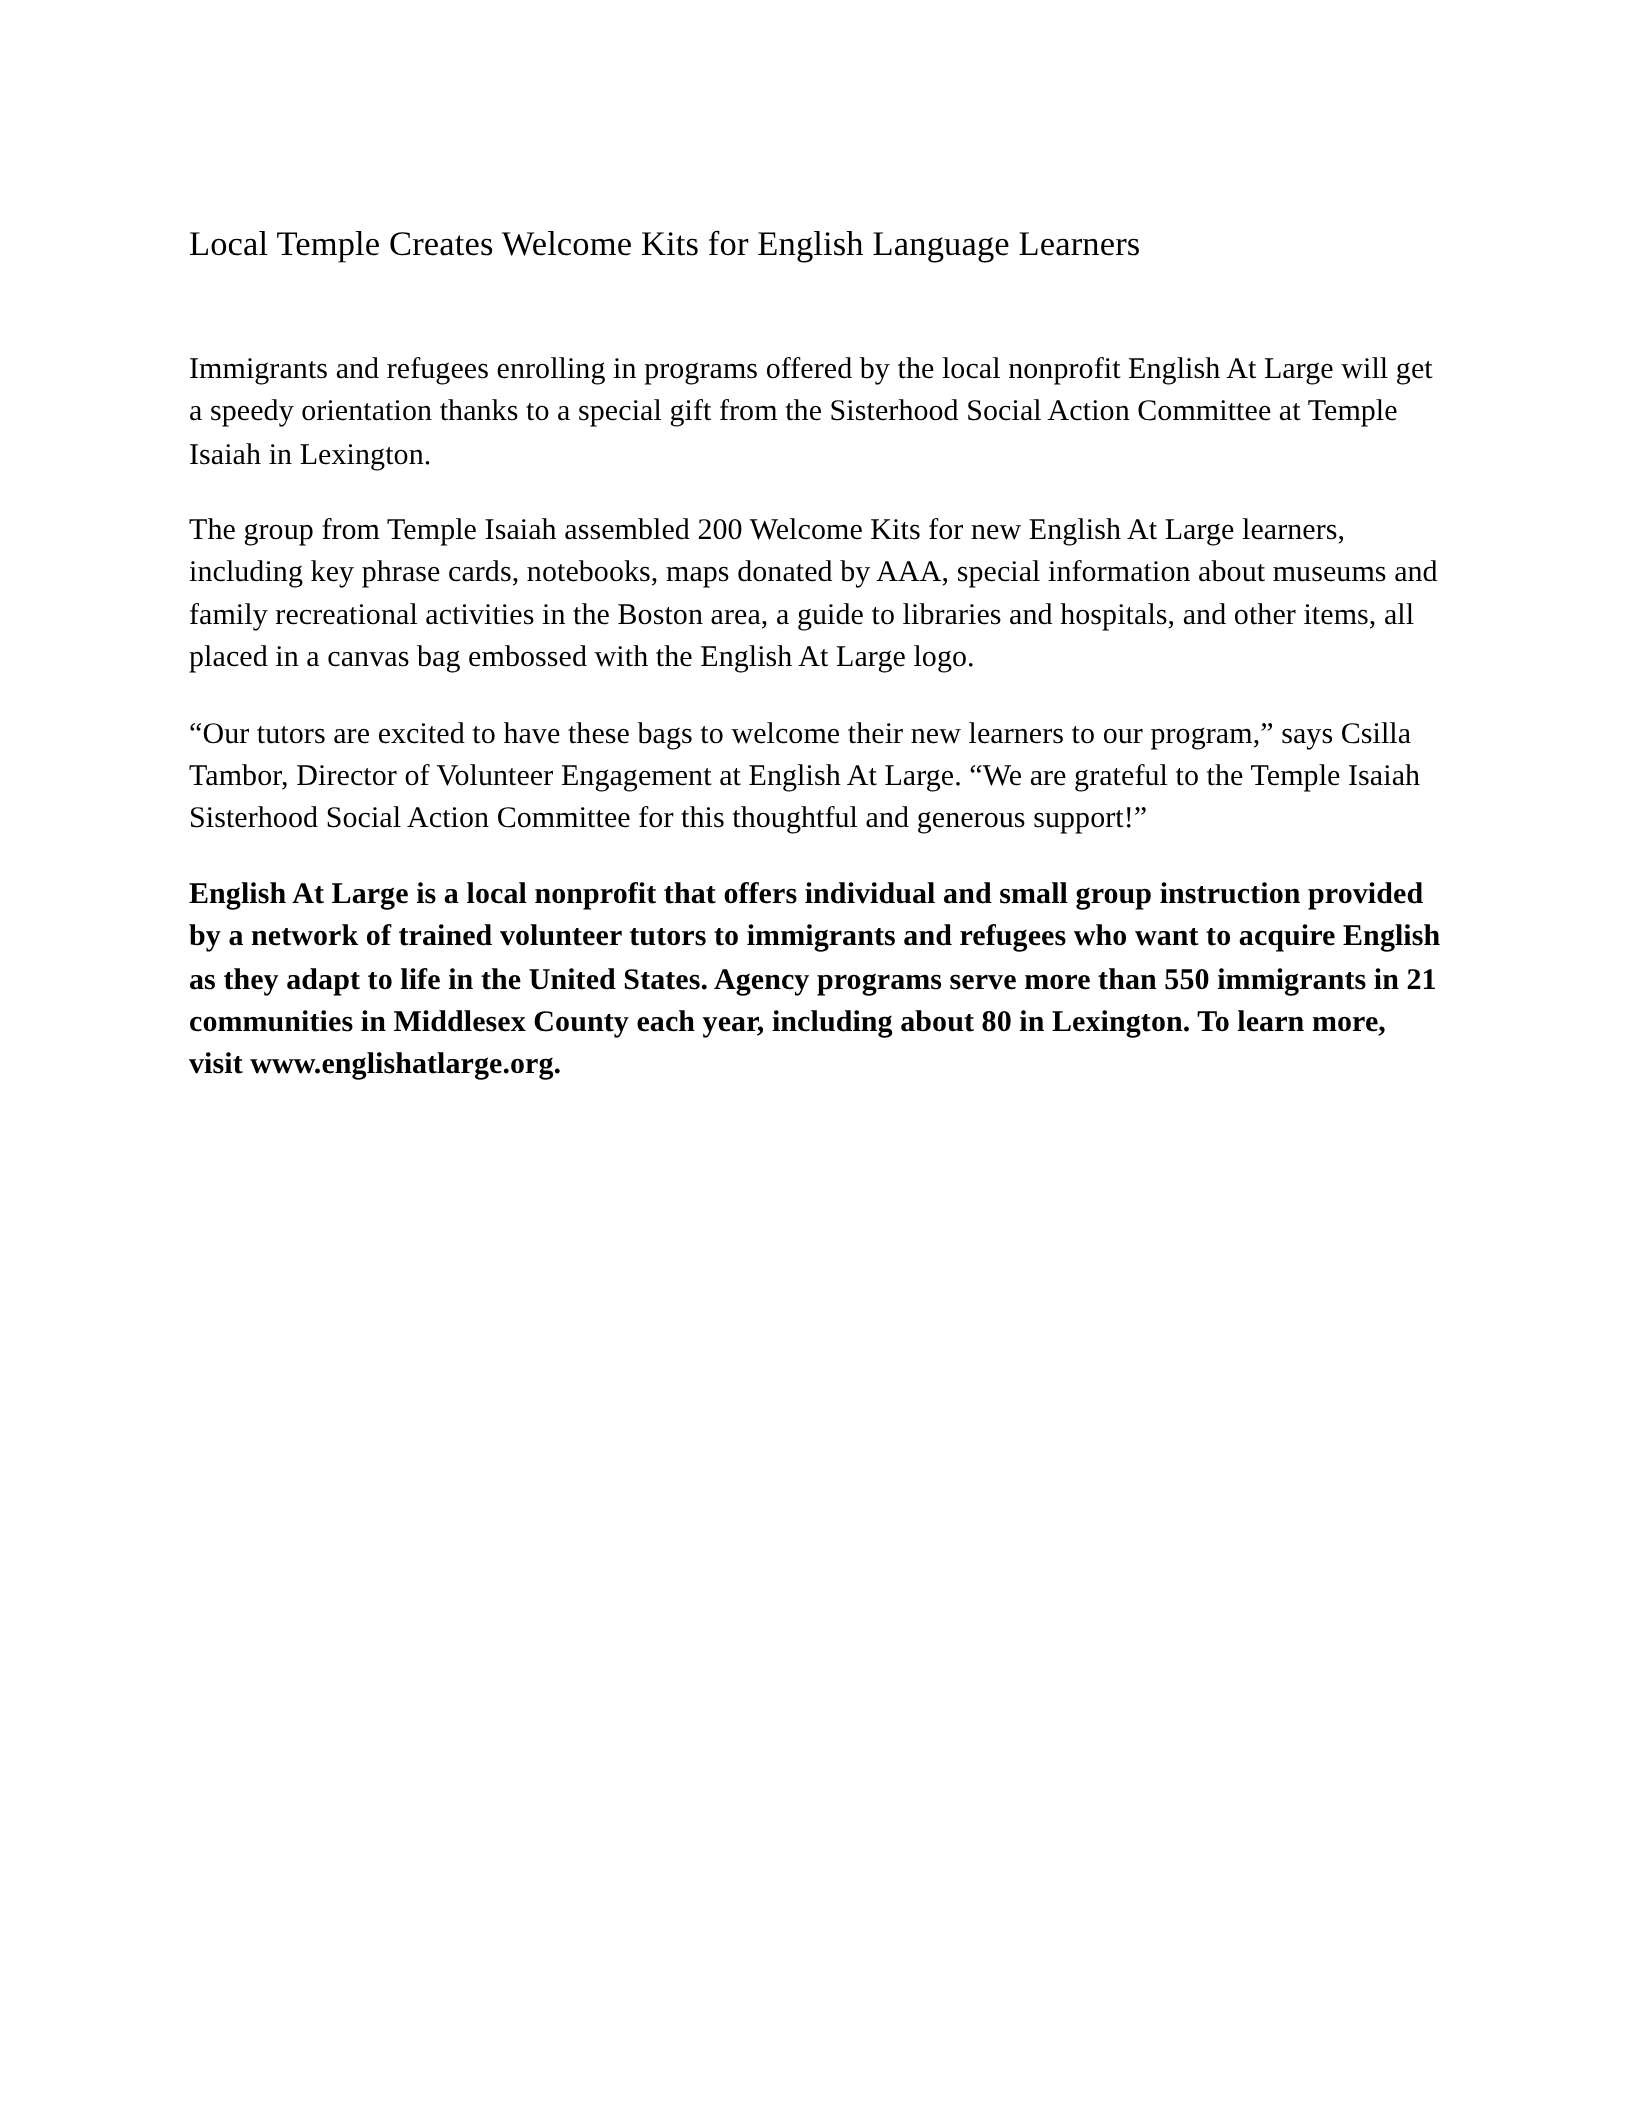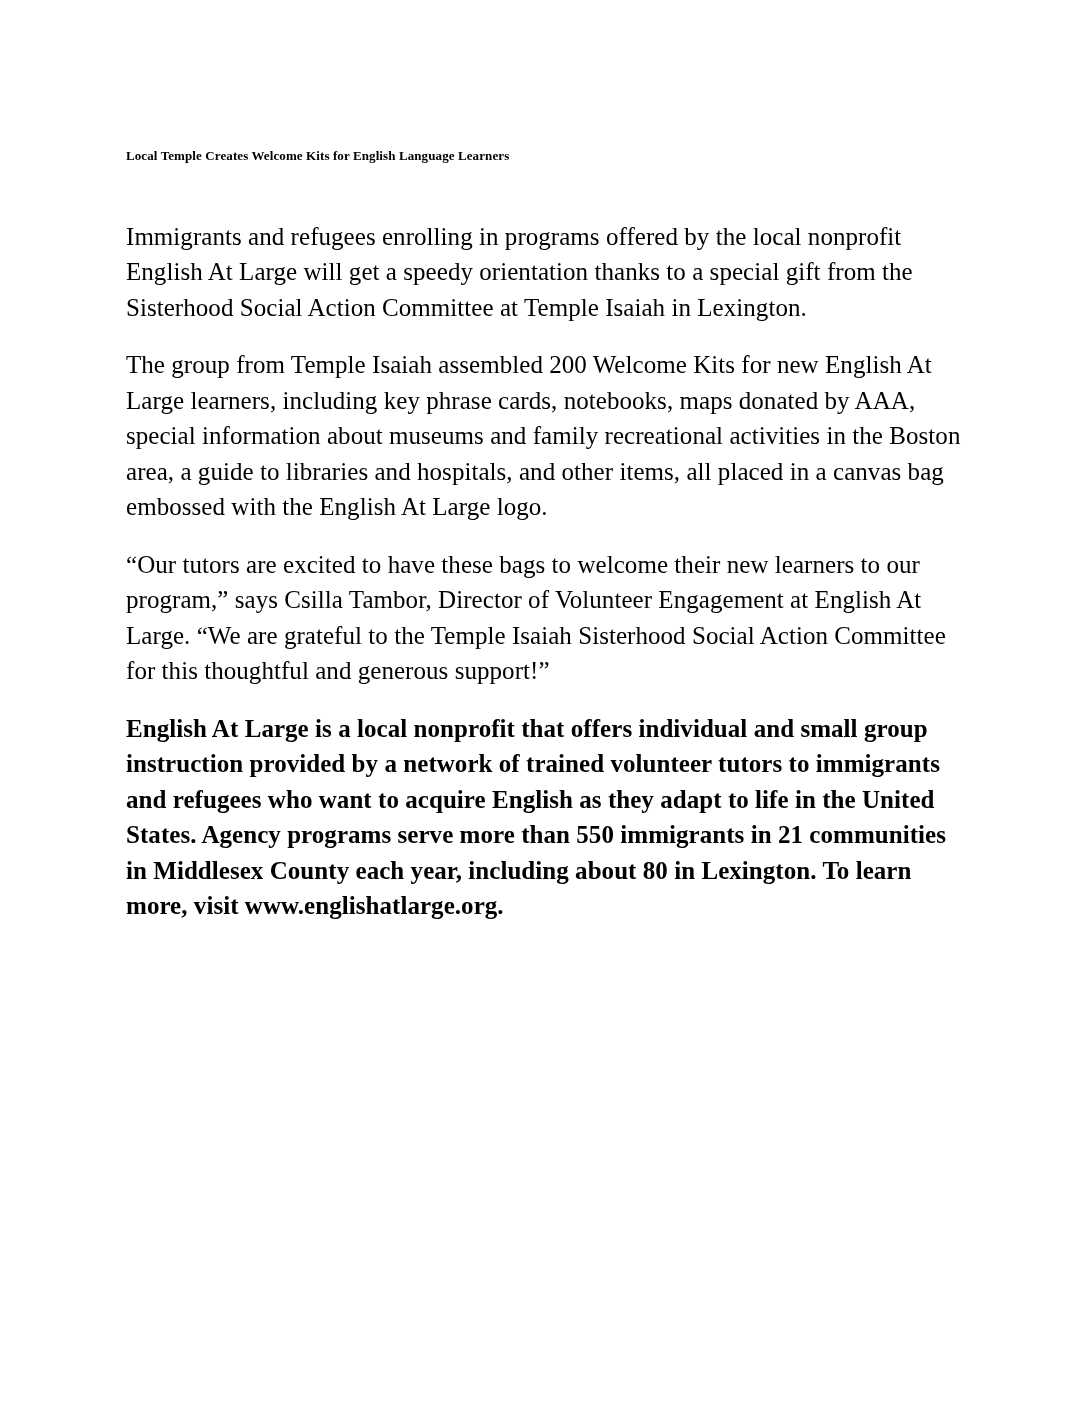--- a/index.html
+++ b/index.html
@@ -24,31 +24,31 @@
     background: #ffffff;
     box-sizing: border-box;
   }
   .content {
     position: absolute;
     left: 126px;
     top: 148px;
     width: 836px;
   }
   .doc-title {
-    font-size: 13px;
-    font-weight: bold;
+    font-size: 23px;
+    font-weight: normal;
     letter-spacing: 0.1px;
     line-height: 1.3;
     margin: 0 0 0 0;
   }
   .body-block {
     margin-top: 54px;
   }
   p.para {
-    font-size: 25px;
+    font-size: 20px;
     line-height: 1.42;
     margin: 0 0 22px 0;
     text-align: left;
     letter-spacing: 0.05px;
   }
   p.para:last-child {
     margin-bottom: 0;
     font-weight: bold;
   }
 </style>

